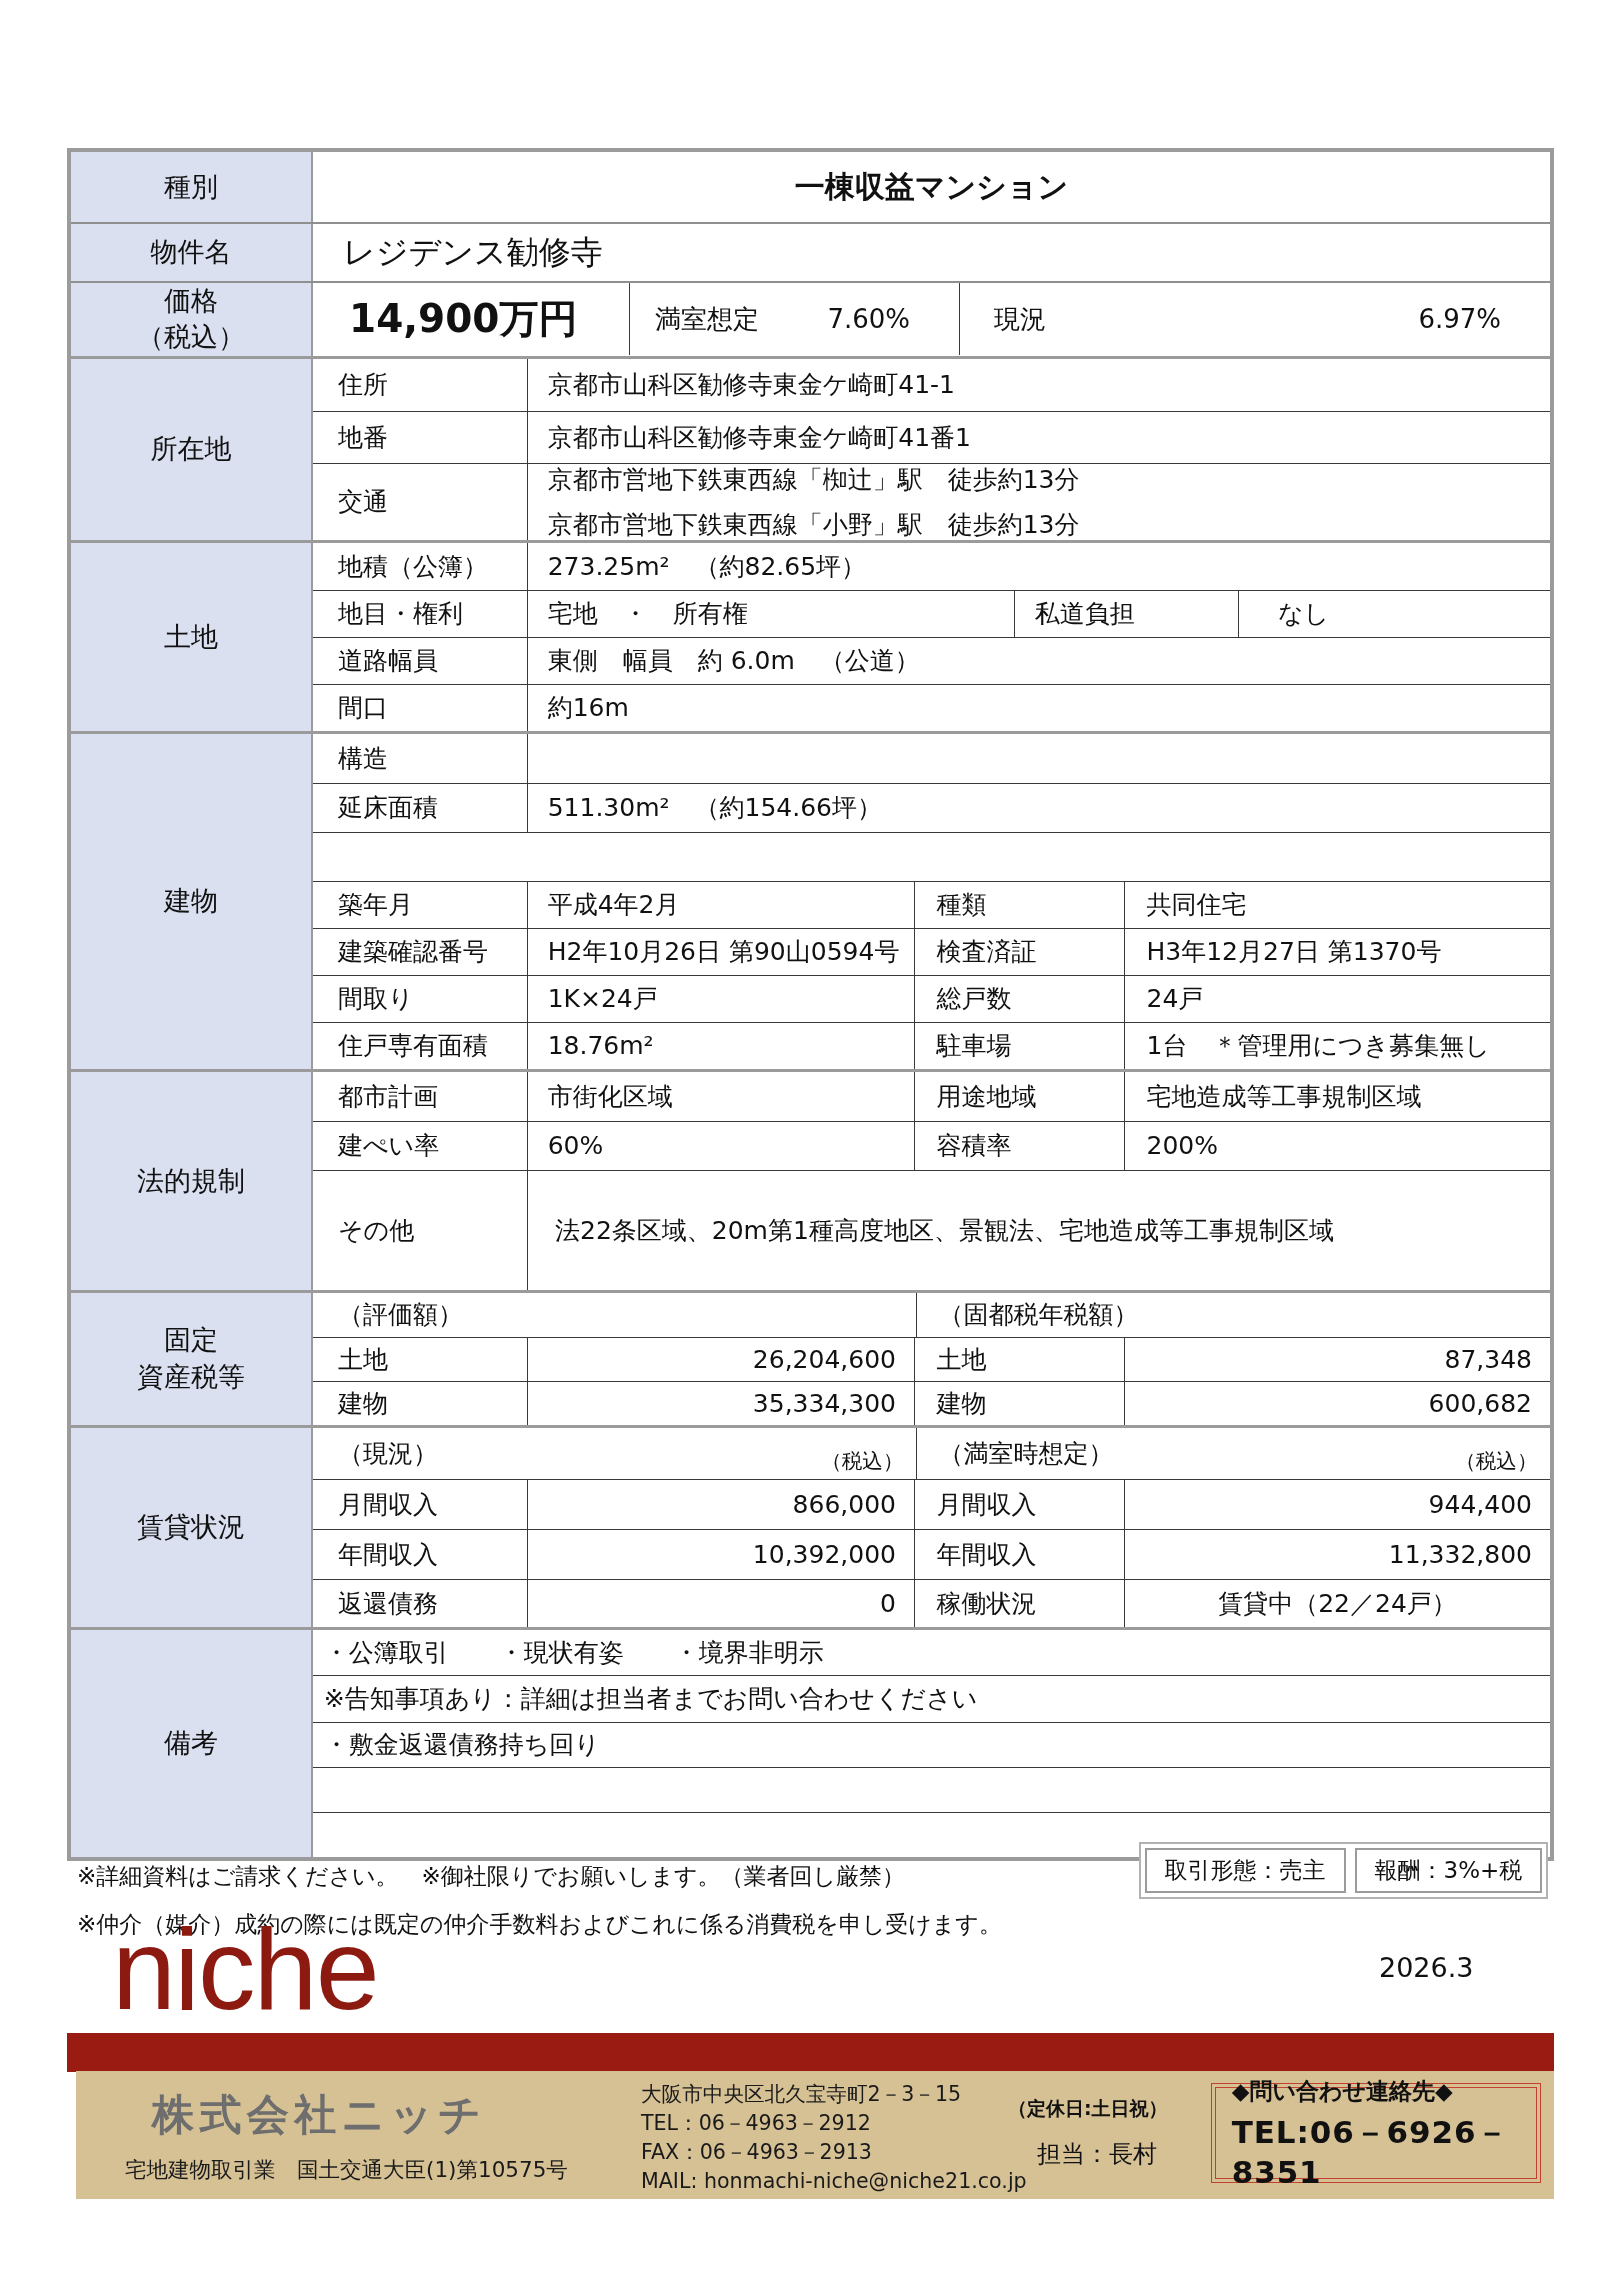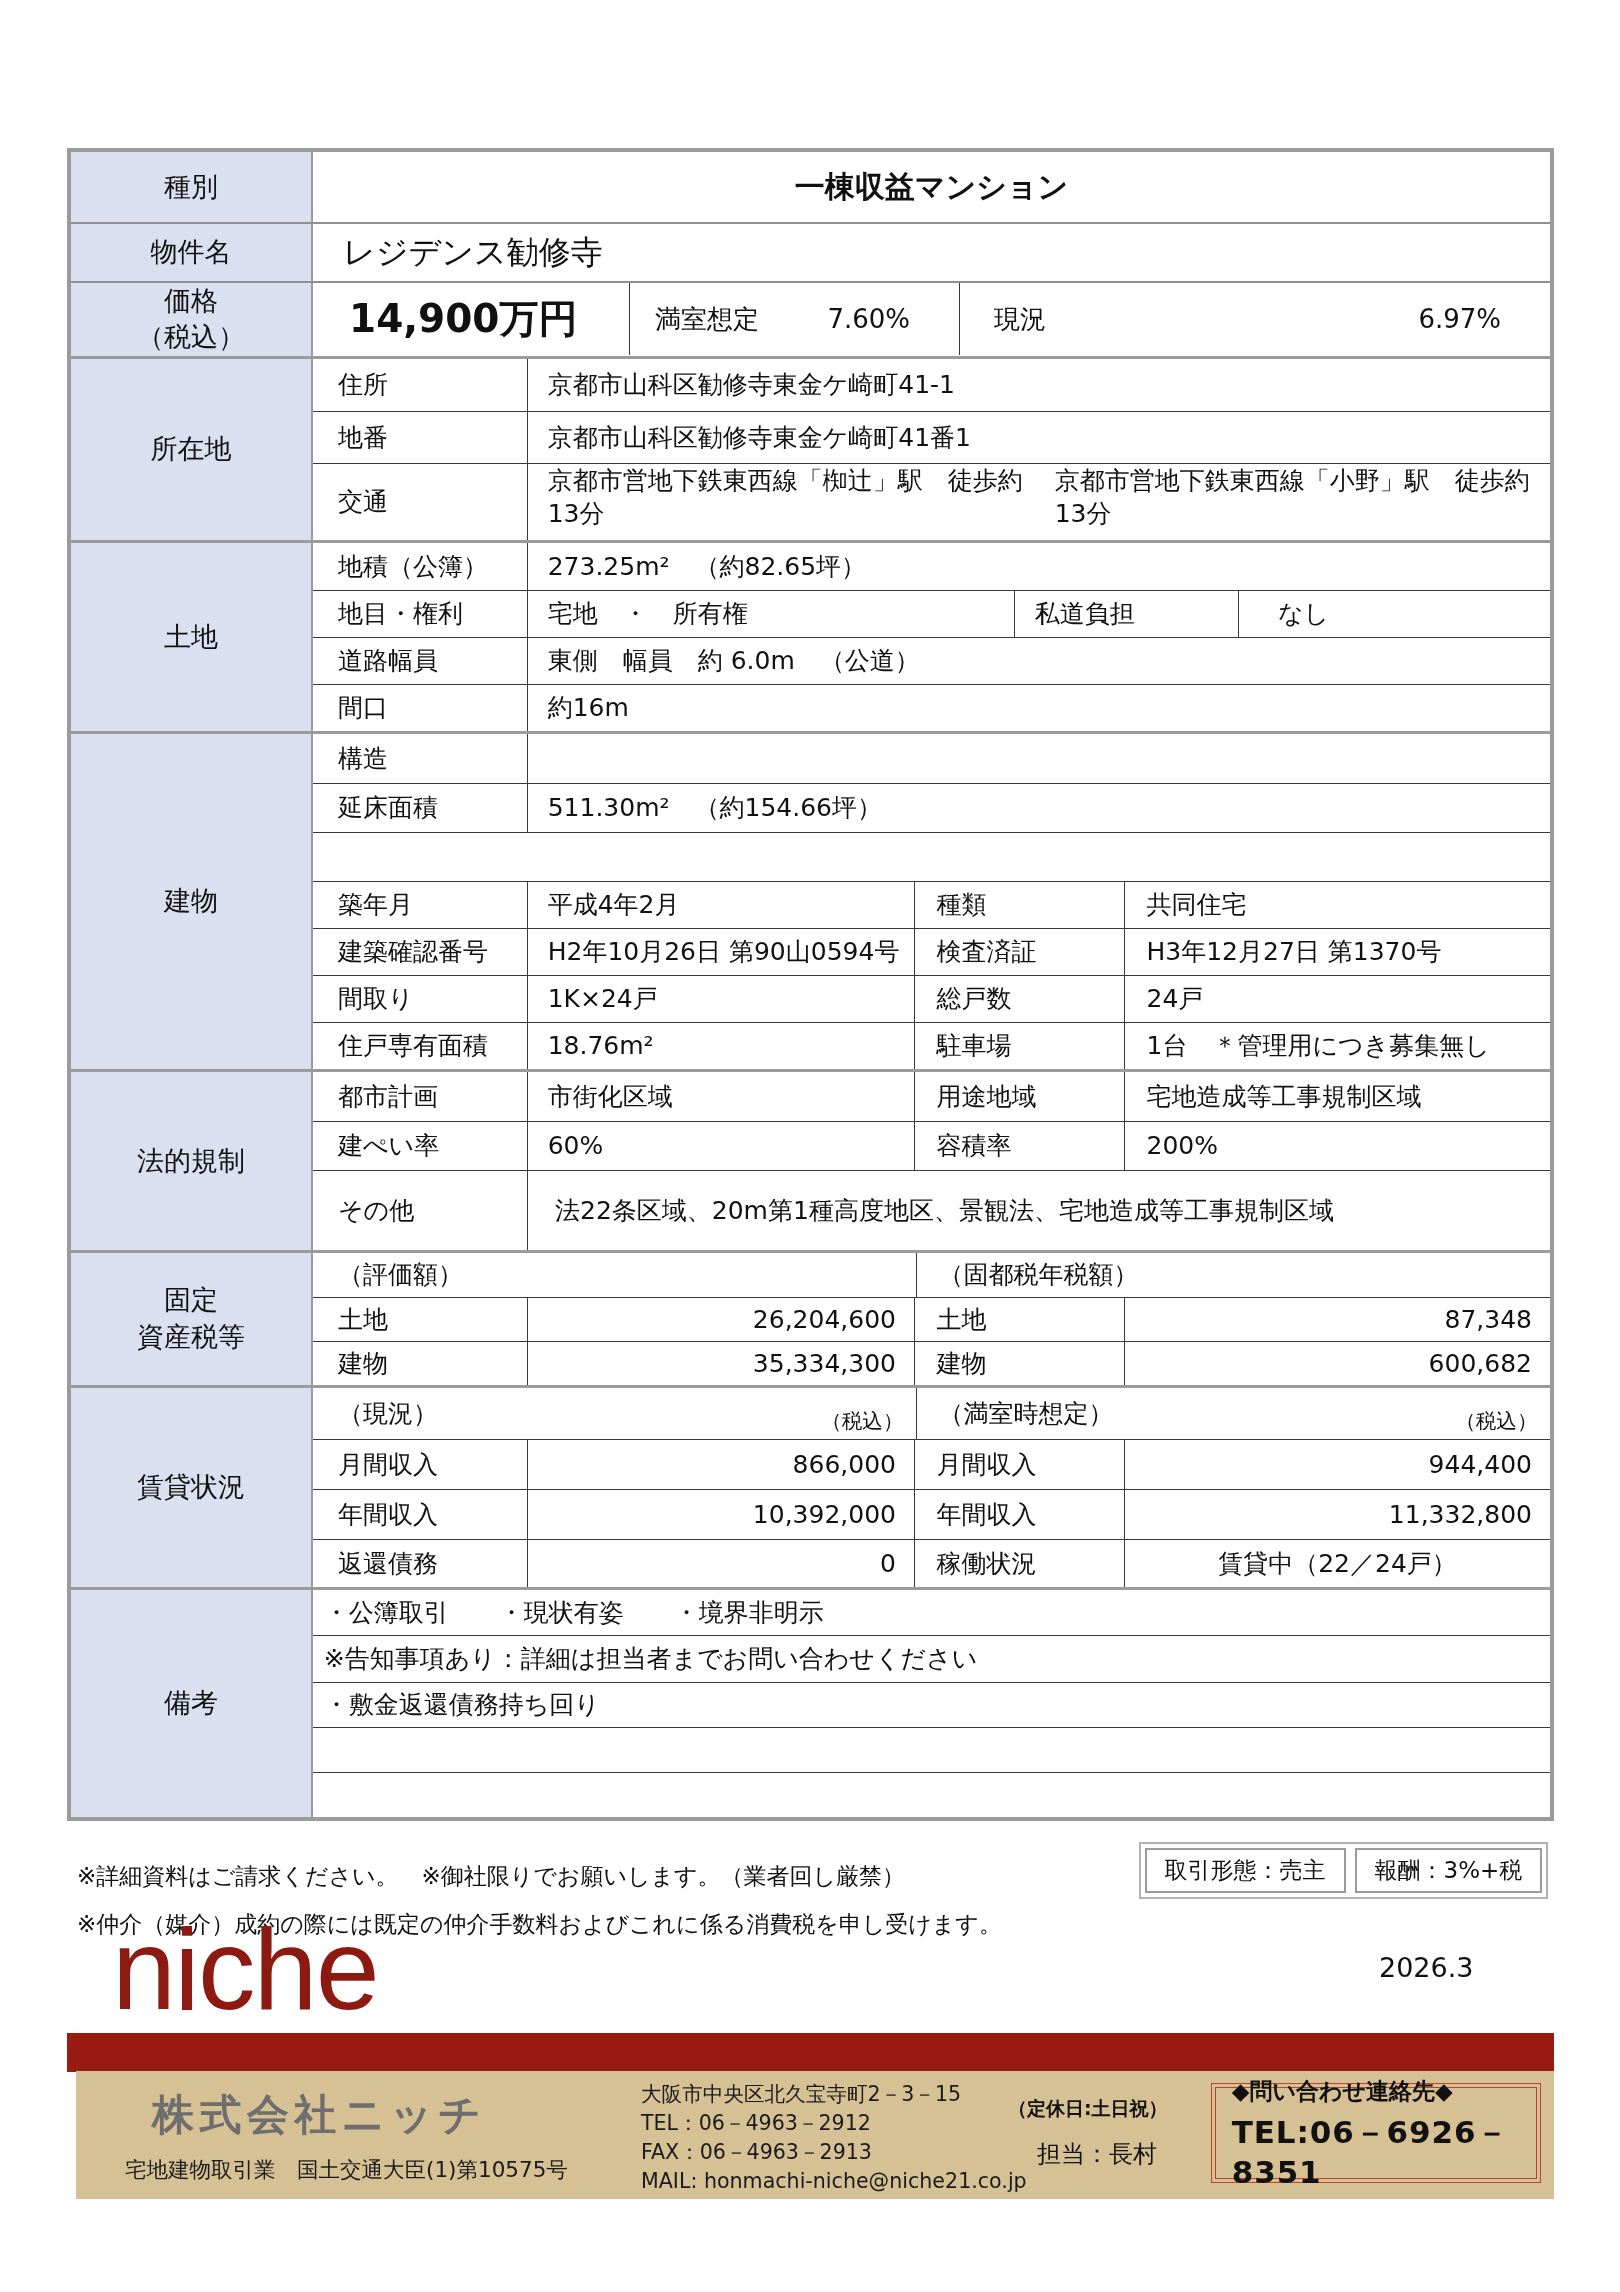--- a/index.html
+++ b/index.html
@@ -27,21 +27,21 @@
   .num { justify-content:flex-end; padding-left:0; padding-right:18px; }
   .center { justify-content:center; padding-left:0; text-align:center; }
   .big  { font-size:30px; font-weight:bold; }
   .name { font-size:32px; padding-left:30px; }
   .price{ font-size:39px; font-weight:bold; padding-left:36px; }
   .pv { flex:0 0 317px; border-right:1.8px solid #3a3a3a; }
   .yield1 { flex:0 0 330px; border-right:1.8px solid #3a3a3a; display:flex; align-items:center;
             justify-content:space-between; padding:0 49px 0 25px; font-size:26px; }
   .yield2 { flex:1; display:flex; align-items:center; justify-content:space-between;
             padding:0 49px 0 34px; font-size:26px; }
-  .two { flex-direction:row; align-items:flex-start; justify-content:center; gap:11.6px; }
+  .two { flex-direction:column; align-items:flex-start; justify-content:center; gap:11.6px; }
   .hleft  { flex:0 0 604px; border-right:1.8px solid #3a3a3a; display:flex; align-items:center;
             justify-content:space-between; padding:0 12.5px 0 25px; }
   .hright { flex:1; display:flex; align-items:center; justify-content:space-between; padding:0 12.5px 0 21.5px; }
   .tax { font-size:20.6px; align-self:flex-end; padding-bottom:3.6px; }
   .b { flex:1; padding-left:10.7px; }
   .vc { justify-content:center; padding-left:0; text-align:center; }
 
   
   .note { position:absolute; left:77px; font-size:23px; color:#111; }
   .dealwrap { position:absolute; left:1139px; top:1842px; border:2.7px solid #b2b2b2; padding:3.6px; display:flex; gap:9px; background:#fff; }
@@ -203,21 +203,21 @@
           <div class="cell v1">市街化区域</div>
           <div class="cell l2">用途地域</div>
           <div class="cell v2">宅地造成等工事規制区域</div>
         </div>
         <div class="row" style="height:49px">
           <div class="cell sub">建ぺい率</div>
           <div class="cell v1">60%</div>
           <div class="cell l2">容積率</div>
           <div class="cell v2">200%</div>
         </div>
-        <div class="row" style="height:80px">
+        <div class="row" style="height:120px">
           <div class="cell sub">その他</div>
           <div class="cell v" style="padding-left:27px">法22条区域、20m第1種高度地区、景観法、宅地造成等工事規制区域</div>
         </div>
       </div>
     </section>
 
     <section class="sec thick-top">
       <div class="side">
         <span>固定</span>
         <span>資産税等</span>

